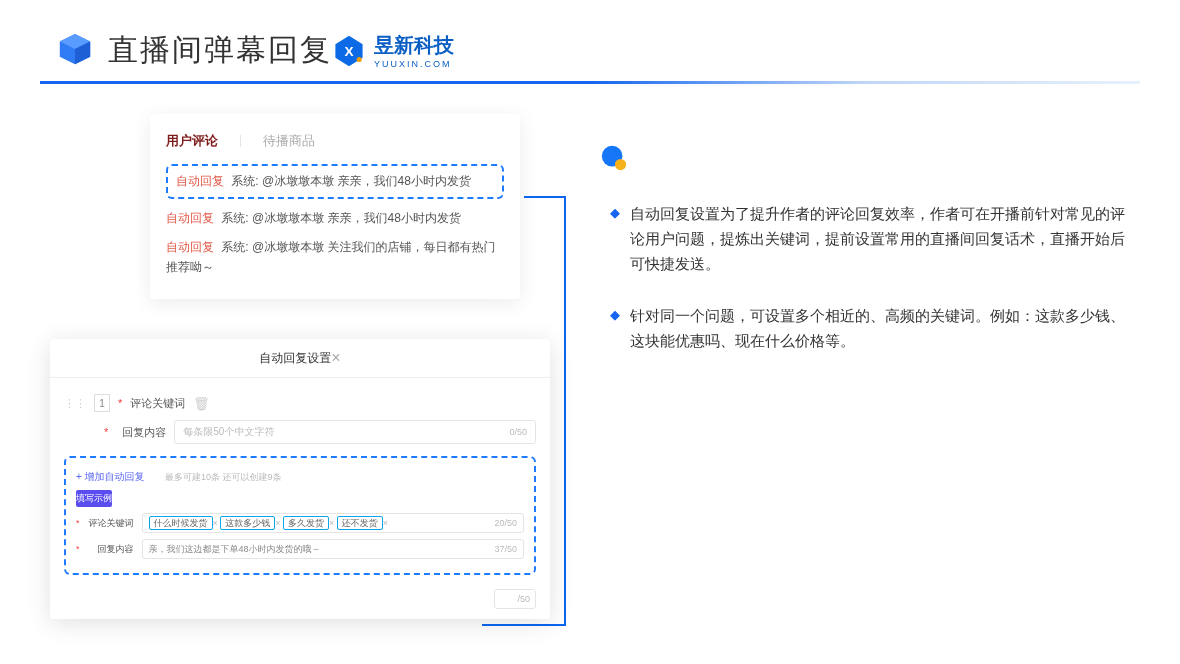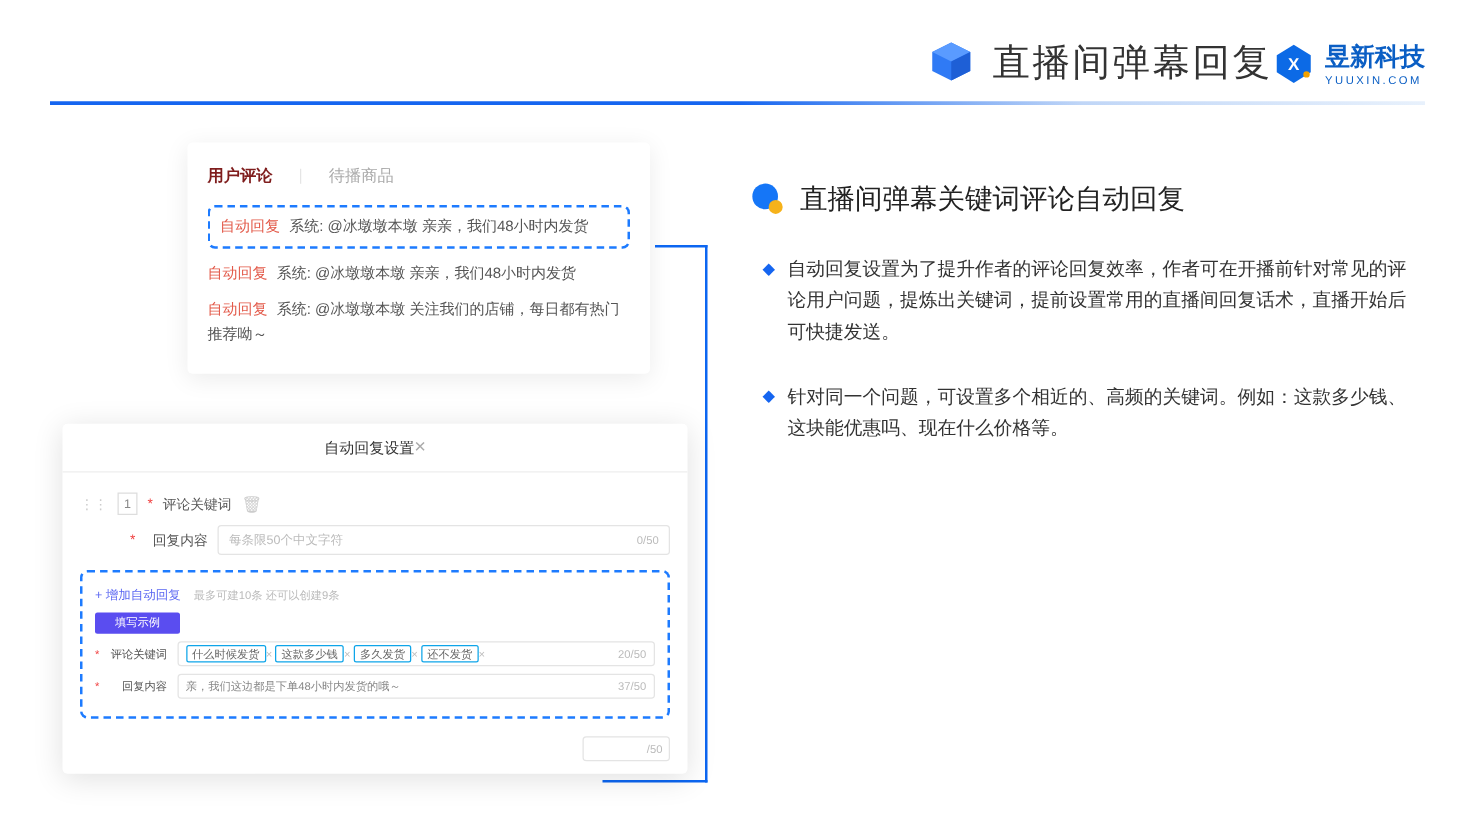--- a/index.html
+++ b/index.html
@@ -6,22 +6,22 @@
 body {
   width: 1180px;
   height: 664px;
   font-family: "Microsoft YaHei", "PingFang SC", Arial, sans-serif;
   background: #fff;
   position: relative;
 }
 .header {
   display: flex;
   align-items: center;
-  justify-content: flex-end;
-  padding: 30px 40px 10px 16px;
+  justify-content: flex-start;
+  padding: 30px 40px 10px 56px;
 }
 .header-left { display: flex; align-items: center; gap: 14px; }
 .logo-cube { width: 38px; height: 38px; position: relative; }
 .title { font-size: 30px; letter-spacing: 2px; color: #333; }
 .header-right { display: flex; align-items: center; gap: 8px; }
 .brand-name { font-size: 20px; color: #0a5ec4; font-weight: 600; }
 .brand-sub { font-size: 9px; color: #0a5ec4; letter-spacing: 2px; }
 .hr-line {
   height: 3px;
   background: linear-gradient(90deg, #1565f0 0%, #1565f0 50%, #c0d6f7 75%, #e8f1fc 100%);
@@ -90,39 +90,39 @@
 }
 .counter { color: #bbb; font-size: 9px; }
 .trash { color: #ccc; font-size: 13px; }
 .example-box {
   border: 2.5px dashed #1d7bff;
   border-radius: 6px;
   padding: 8px 10px;
   margin-top: 12px;
 }
 .add-link { color: #5a67f2; font-size: 10px; }
-.add-hint { color: #bbb; font-size: 9px; margin-left: 6px; }
+.add-hint { color: #bbb; font-size: 9px; margin-left: 16px; }
 .example-pill {
   display: inline-block;
   background: #5a4df0;
   color: #fff;
   font-size: 9px;
-  padding: 2px 16px;
+  padding: 2px 0;
   border-radius: 2px;
   margin: 6px 0;
 }
 .example-row { display: flex; align-items: center; gap: 8px; font-size: 9px; margin-bottom: 6px; }
 .example-row .label { min-width: 46px; font-size: 9px; }
 .tag-chip { border: 1px solid #0ea5e9; border-radius: 2px; padding: 1px 4px; font-size: 9px; color: #666; }
 .example-input {
   flex:1; border: 1px solid #e4e4e4; border-radius:3px; height:20px; padding:0 6px;
   font-size:9px; color:#888; display:flex; align-items:center; justify-content:space-between;
 }
 .footer-hint { display:flex; justify-content:flex-end; padding: 4px 14px 10px; }
-.footer-input { width: 70px; border:1px solid #e4e4e4; border-radius:3px; height:20px; display:flex; align-items:center; justify-content:flex-end; padding:0 5px; font-size:9px; color:#bbb; }
+.footer-input { width: 42px; border:1px solid #e4e4e4; border-radius:3px; height:20px; display:flex; align-items:center; justify-content:flex-end; padding:0 5px; font-size:9px; color:#bbb; }
 
 .connector1 { position:absolute; top: 82px; left: 474px; width: 42px; height: 430px; border-top: 2px solid #0c66f1; border-right: 2px solid #0c66f1; }
 .connector2 { position:absolute; top: 510px; left: 432px; width: 84px; height: 0; border-top: 2px solid #0c66f1; }
 
 .section-head { display: flex; align-items: center; gap: 12px; margin-bottom: 30px; }
 .section-icon { width: 28px; height: 28px; position: relative; }
 .section-title { font-size: 22px; color: #222; }
 .bullet-list { padding-left: 10px; }
 .bullet-item { display: flex; gap: 10px; margin-bottom: 28px; }
 .bullet-diamond { color: #1565f0; font-size: 13px; margin-top: 3px; }
@@ -245,21 +245,20 @@
   </div>
 
   <div class="right-col">
     <div class="section-head">
       <div class="section-icon">
         <svg viewBox="0 0 30 30">
             <circle cx="13" cy="13" r="11" fill="#1576f7"></circle>
             <circle cx="22" cy="22" r="6" fill="#f6b21a"></circle>
           </svg>
       </div>
-      <div class="section-title">直播间弹幕关键词评论自动回复</div>
     </div>
     <div class="bullet-list">
       <div class="bullet-item">
         <span class="bullet-diamond">◆</span>
         <span class="bullet-text">自动回复设置为了提升作者的评论回复效率，作者可在开播前针对常见的评论用户问题，提炼出关键词，提前设置常用的直播间回复话术，直播开始后可快捷发送。</span>
       </div>
       <div class="bullet-item">
         <span class="bullet-diamond">◆</span>
         <span class="bullet-text">针对同一个问题，可设置多个相近的、高频的关键词。例如：这款多少钱、这块能优惠吗、现在什么价格等。</span>
       </div>

